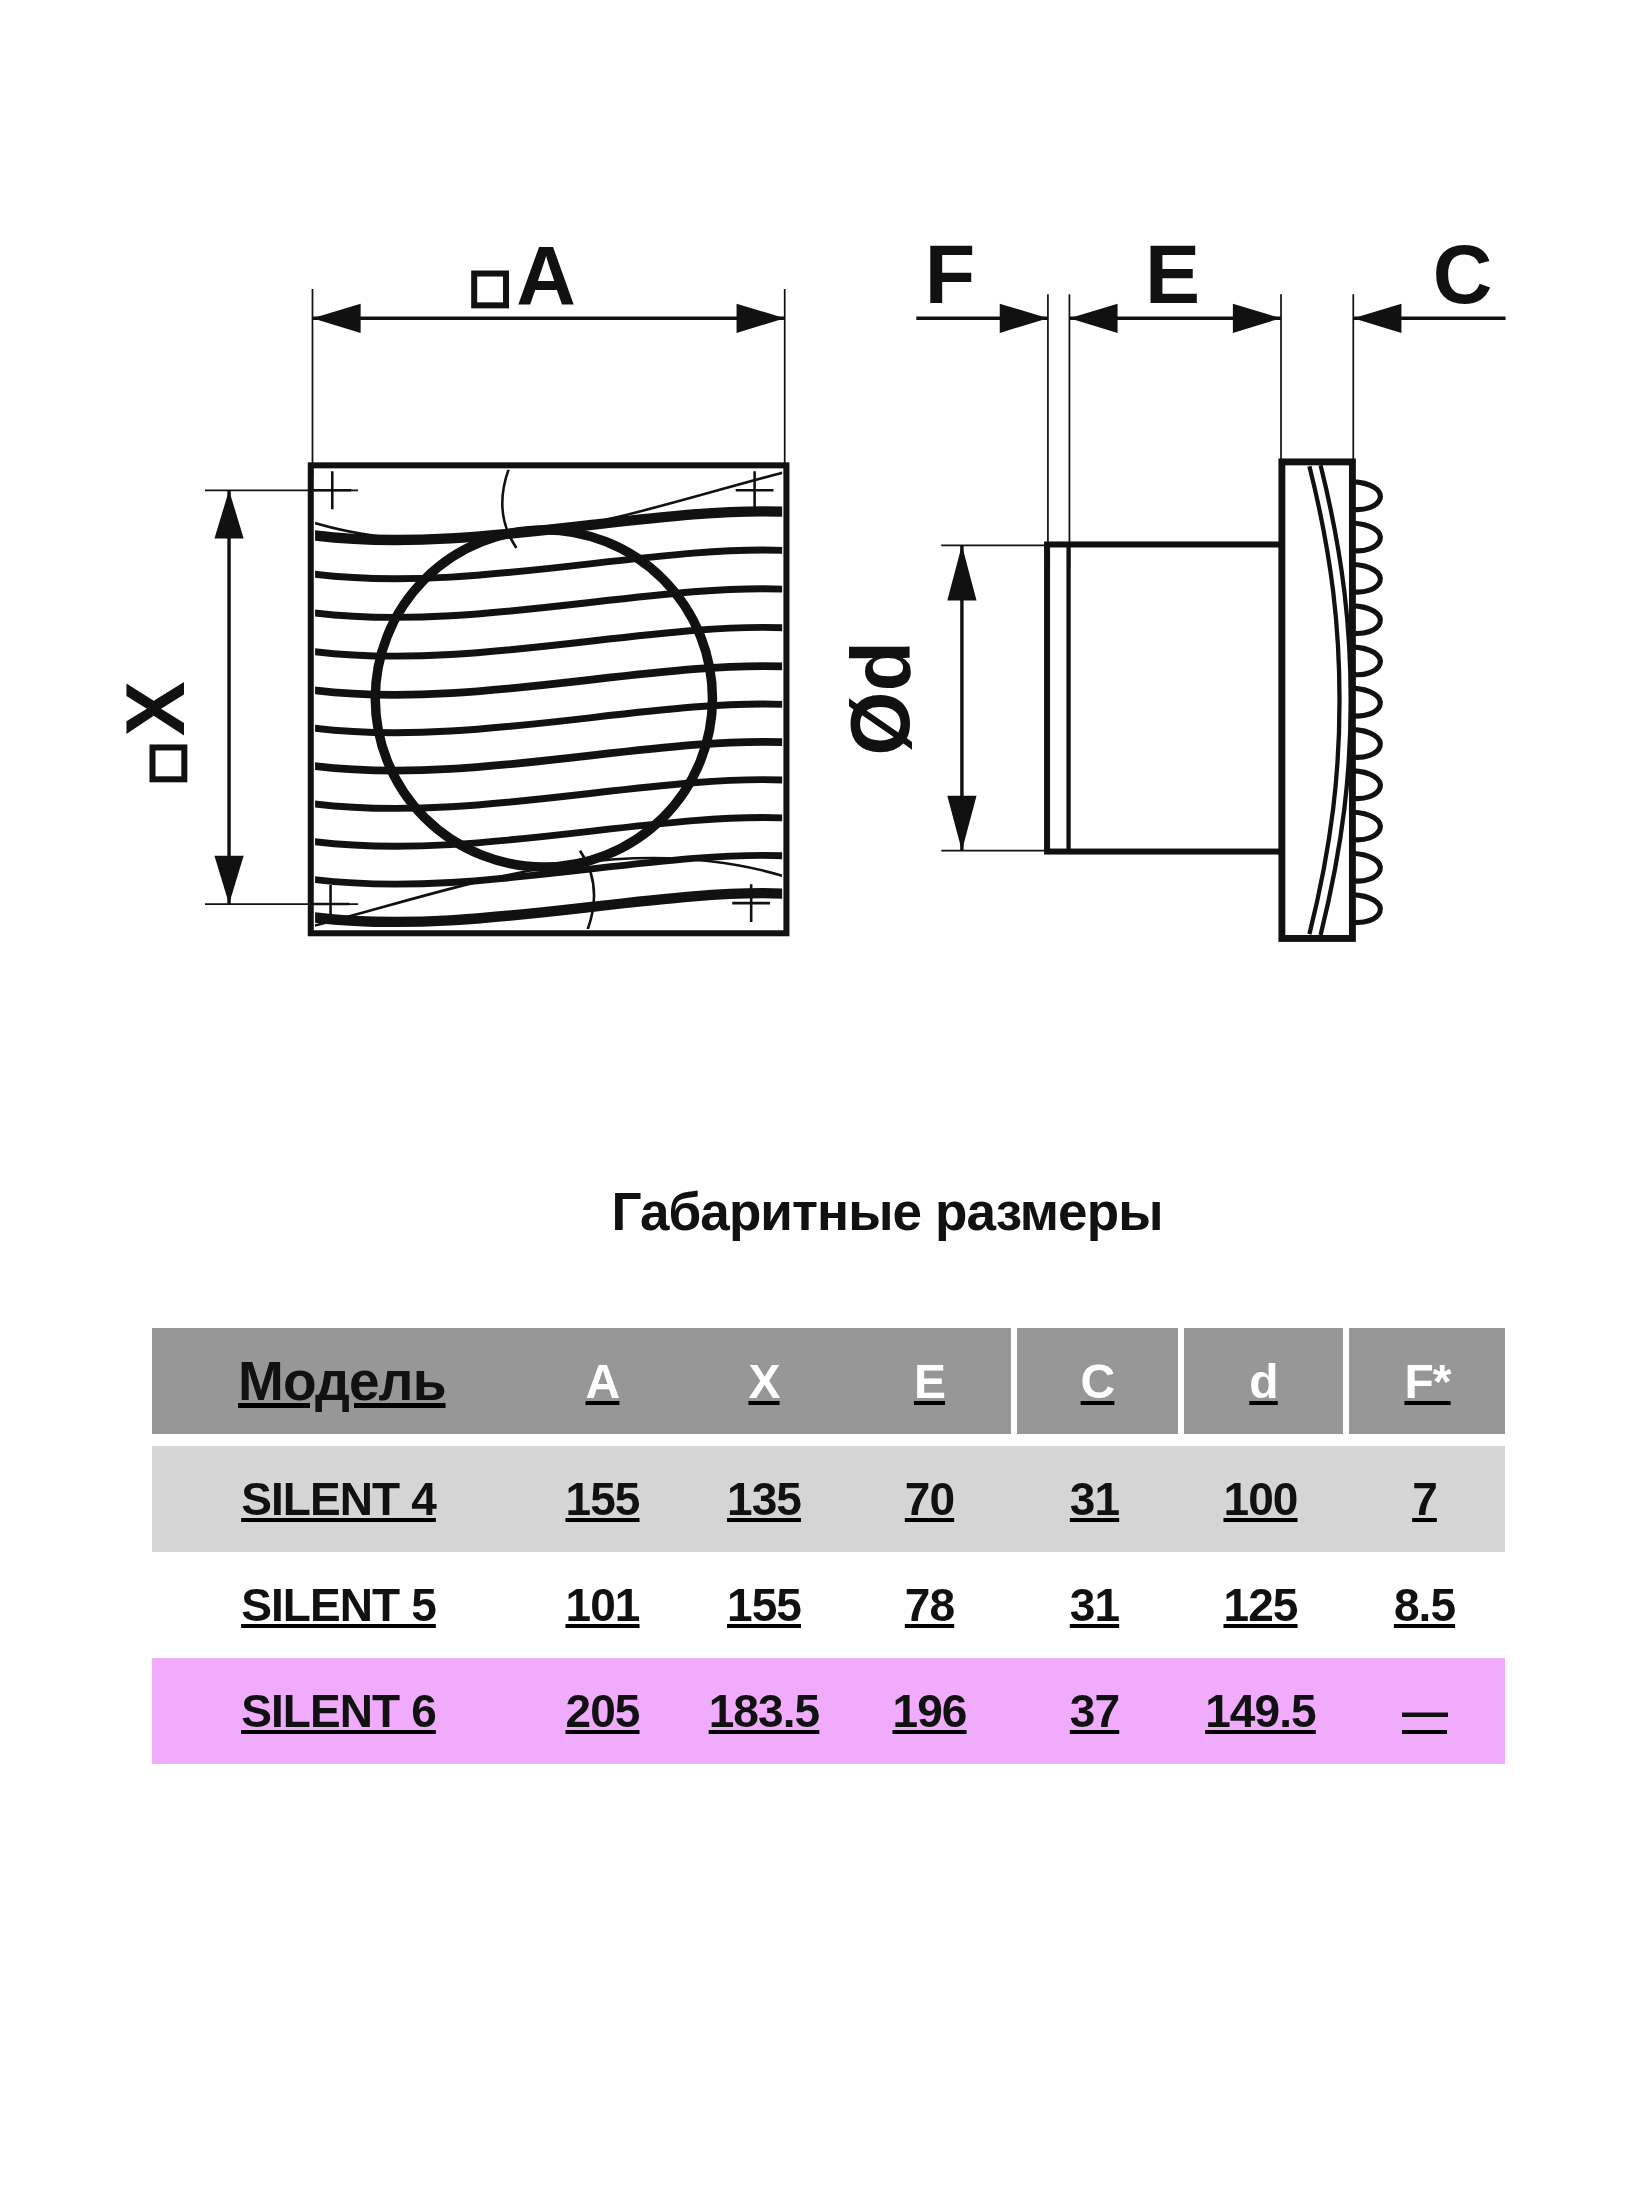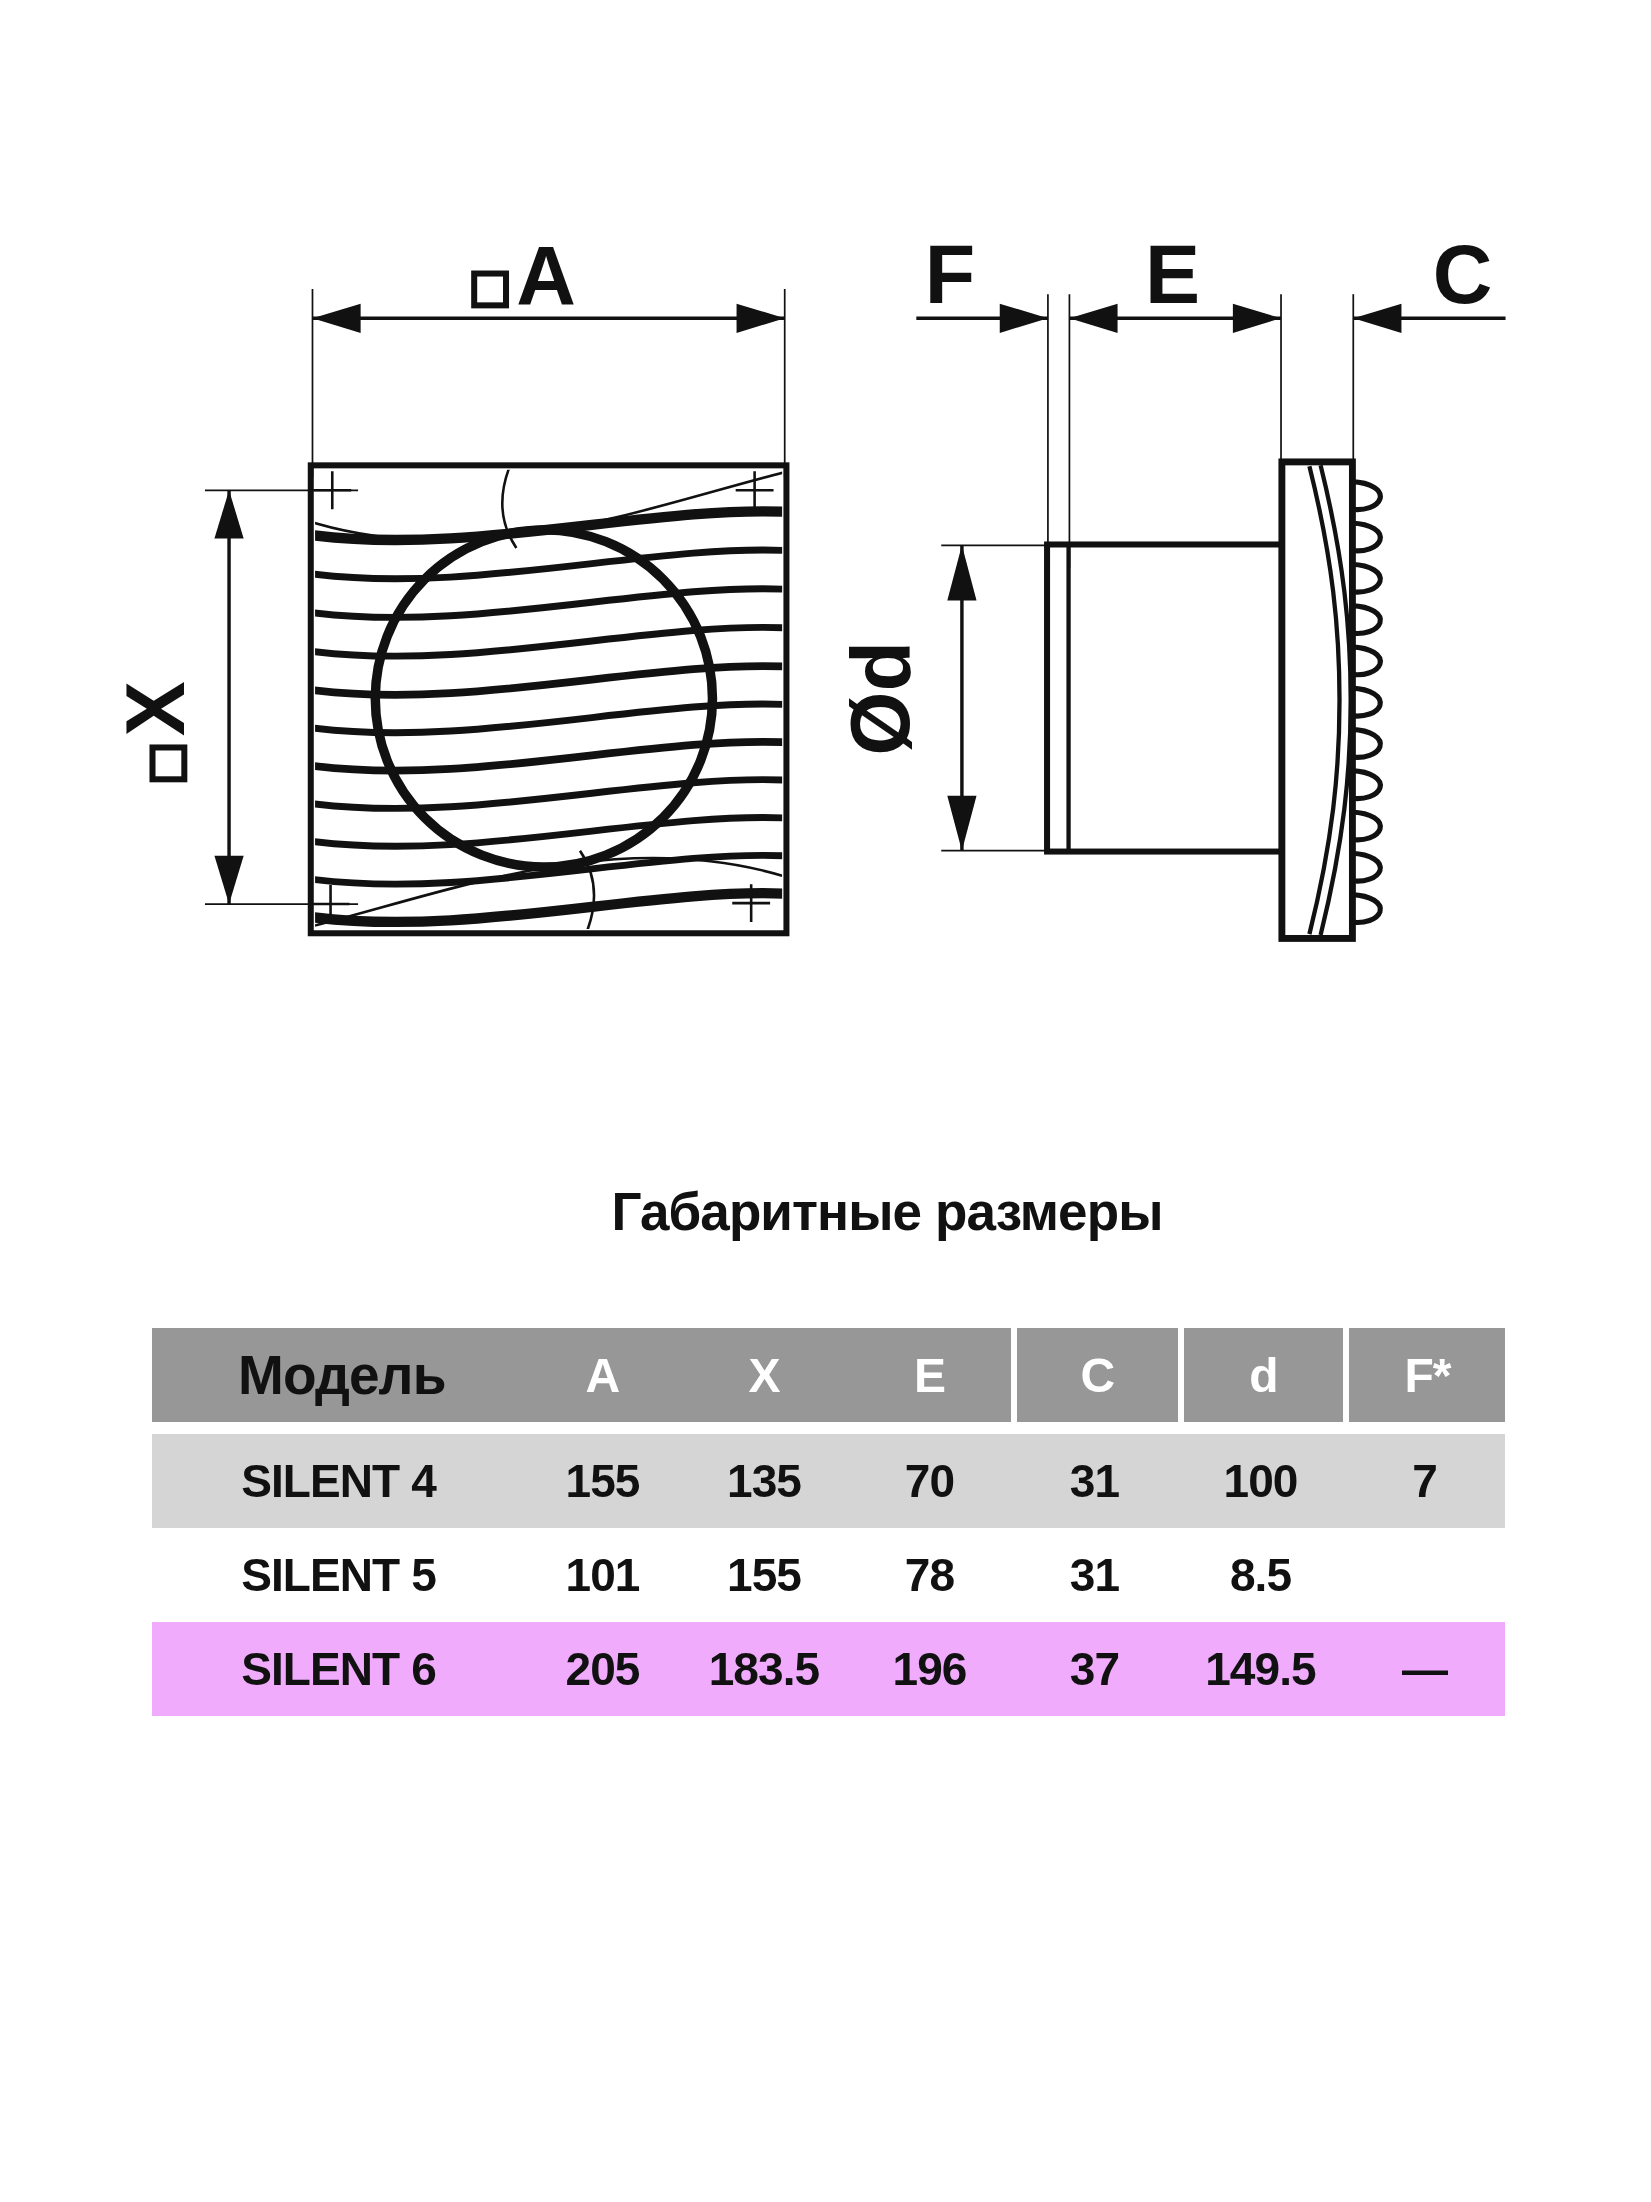--- a/index.html
+++ b/index.html
@@ -28,21 +28,22 @@
     line-height:1.15;
   }
   .dims-table{
     position:absolute;
     left:152px; top:1328px;
     width:1353px;
   }
   .trow{
     display:grid;
     grid-template-columns:373px 155px 168px 163px 167px 165px 163px;
-    height:94px;
+    height:106px;
+    text-decoration:underline;
   }
   .trow.header{
     background:#979797;
   }
   .tcell{
     display:flex;
     align-items:center;
     justify-content:center;
     font-weight:bold;
     color:#111;
@@ -205,20 +206,21 @@
       <div class="tcell">100</div>
       <div class="tcell">7</div>
     </div>
 
     <div class="trow r2">
       <div class="tcell">SILENT 5</div>
       <div class="tcell">101</div>
       <div class="tcell">155</div>
       <div class="tcell">78</div>
       <div class="tcell">31</div>
+      <div class="tcell">125</div>
       <div class="tcell">8.5</div>
     </div>
 
     <div class="trow r3">
       <div class="tcell">SILENT 6</div>
       <div class="tcell">205</div>
       <div class="tcell">183.5</div>
       <div class="tcell">196</div>
       <div class="tcell">37</div>
       <div class="tcell">149.5</div>

